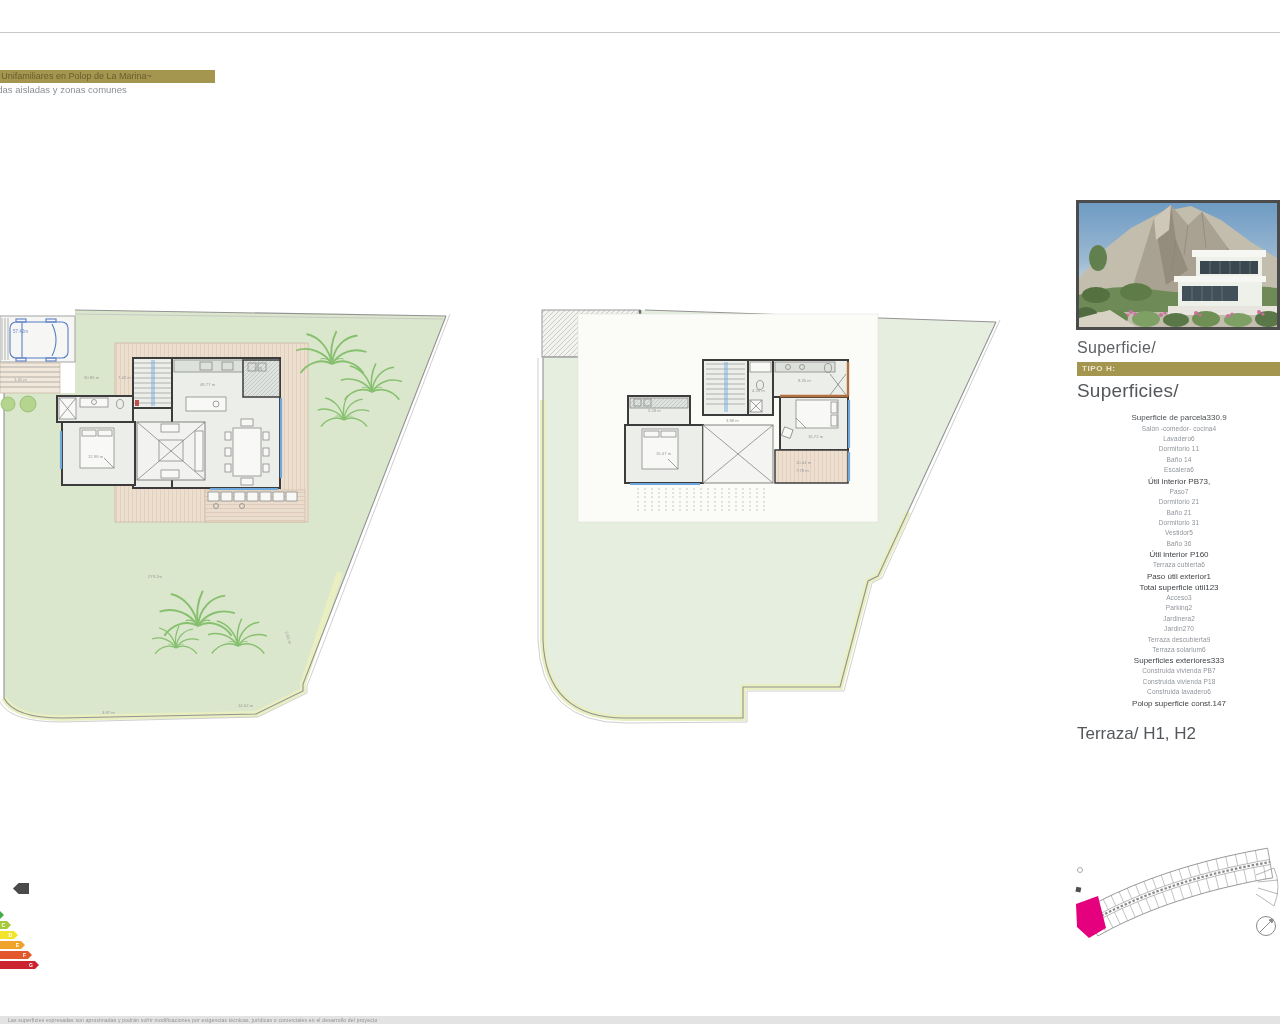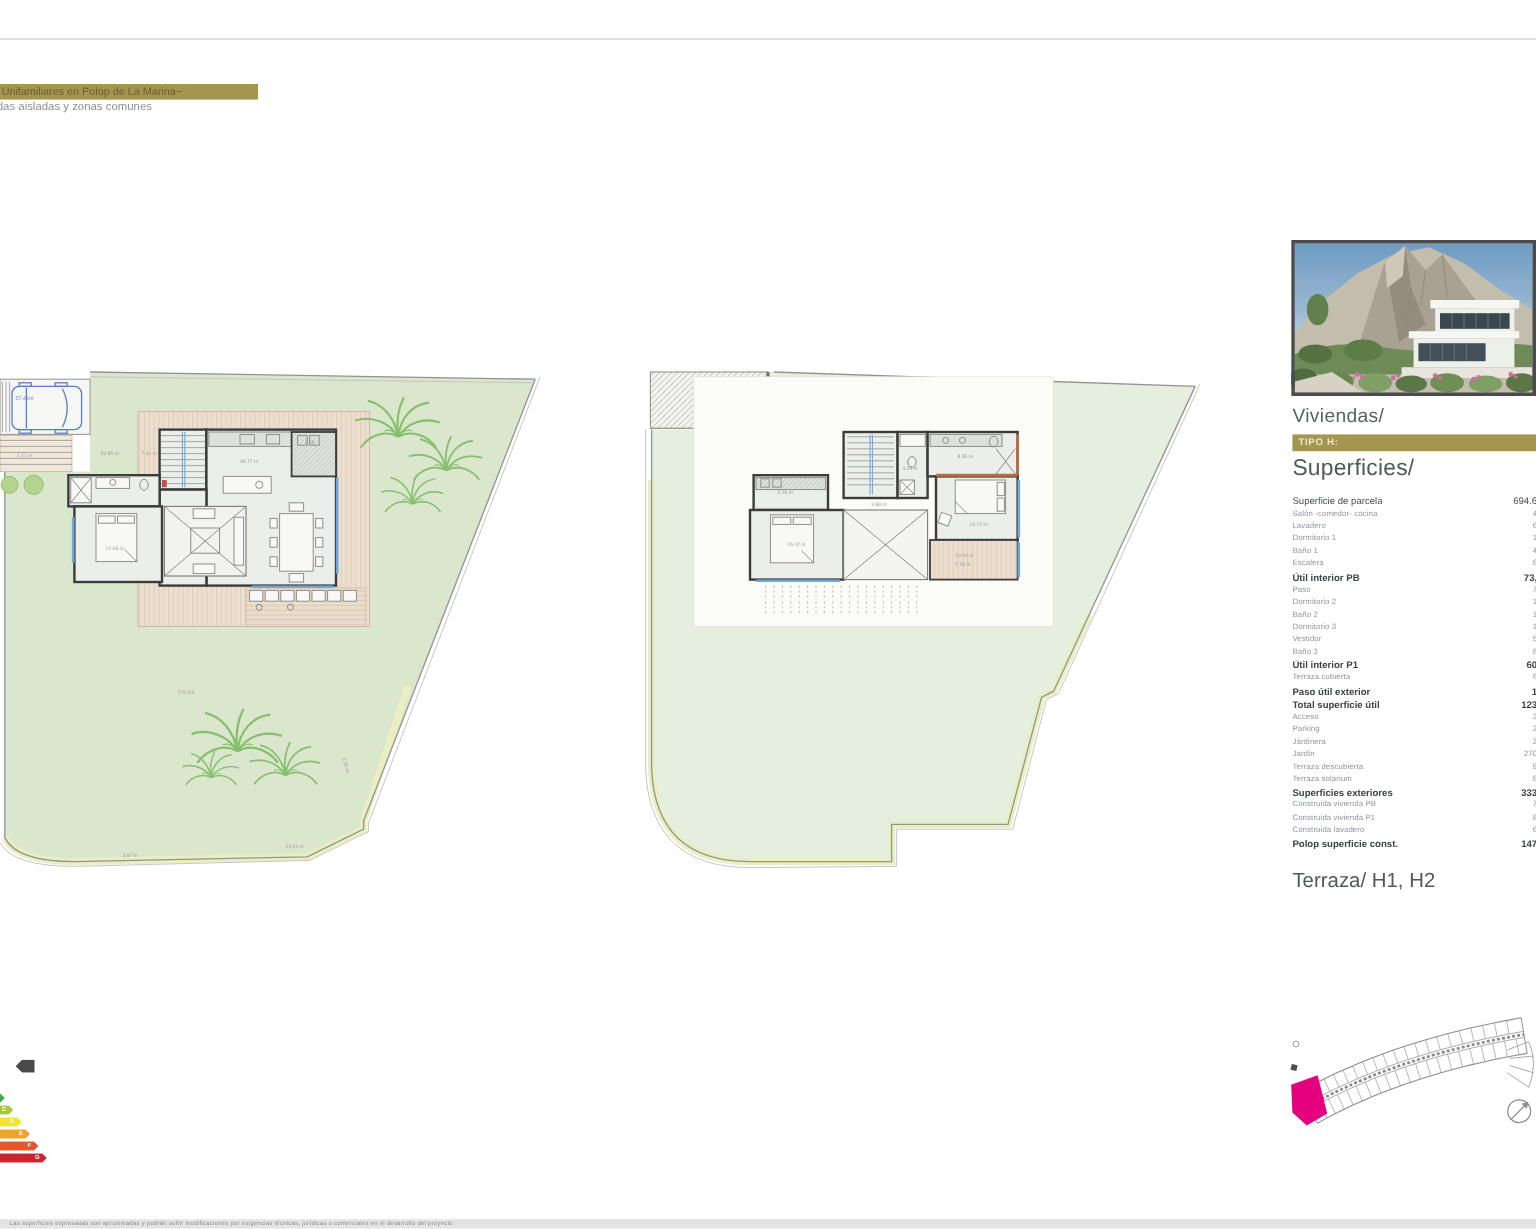--- a/index.html
+++ b/index.html
@@ -16,25 +16,25 @@
   .subtl{left:-27px;top:84px;font-size:9.5px;color:#8b8f93;white-space:nowrap}
 
   
   .h-viv{left:1077px;top:339px;font-size:16px;color:#5c6065;letter-spacing:.3px}
   .tipobar{left:1077px;top:362px;width:203px;height:13.5px;background:#a4964f;
            font-size:8px;font-weight:700;line-height:13.5px;color:#ece5cc;padding-left:5px;letter-spacing:.6px}
   .h-sup{left:1077px;top:380px;font-size:19px;color:#54575b;letter-spacing:.2px}
   .h-par{left:1077px;top:724px;font-size:17px;color:#54575b}
 
   .tableWrap{left:1077px;top:413px;width:204px}
-  .trow{display:flex;justify-content:space-between;align-items:baseline}
+  .trow{display:flex;justify-content:center;align-items:baseline}
   .trow .tl{white-space:nowrap;overflow:hidden}
   .trow .tv{white-space:nowrap}
   .s{height:10.45px;font-size:6.5px;color:#8f949a;letter-spacing:.1px}
-  .b{height:11px;font-size:8px;font-weight:700;color:#3f4347}
+  .b{height:11px;font-size:8px;font-weight:400;color:#3f4347}
   .big{height:11.5px;font-size:8px;color:#4a4e52}
 
   
   .energy{left:0;top:880px;width:80px;height:95px}
   .ei{position:absolute;left:13px;top:3px;width:16px;height:11px;
       clip-path:polygon(35% 0,100% 0,100% 100%,35% 100%,0 50%)}
   .eb{position:absolute;left:-30px;height:8px;display:flex;align-items:center;justify-content:flex-end;
       padding-right:6px;box-sizing:border-box;
       clip-path:polygon(0 0,calc(100% - 4px) 0,100% 50%,calc(100% - 4px) 100%,0 100%)}
   .el{font-size:5px;font-weight:700;color:#ffffff}
@@ -376,28 +376,28 @@
         <circle cx="124" cy="115" r="1.6"></circle>
       <circle cx="152" cy="116" r="2"></circle>
         <circle cx="156" cy="114" r="1.6"></circle>
       <circle cx="183" cy="112" r="2"></circle>
         <circle cx="187" cy="114" r="1.6"></circle>
     </g>
     <path d="M3,118 L34,110 L60,127 L3,127 Z" fill="#d8d2c5"></path>
     <rect x="1.5" y="1.5" width="201" height="127" fill="none" stroke="#4b4b4b" stroke-width="3"></rect>
   </svg>
 
-  <div class="abs h-viv">Viviendas/</div>
+  <div class="abs h-viv">Superficie/</div>
   <div class="abs tipobar">TIPO H:</div>
   <div class="abs h-sup">Superficies/</div>
 
   <div class="abs tableWrap">
     <div class="trow big">
         <span class="tl">Superficie de parcela</span>
-        <span class="tv">694.6</span>
+        <span class="tv">330.9</span>
       </div>
     <div class="trow s">
         <span class="tl">Salón -comedor- cocina</span>
         <span class="tv">4</span>
       </div>
     <div class="trow s">
         <span class="tl">Lavadero</span>
         <span class="tv">6</span>
       </div>
     <div class="trow s">

